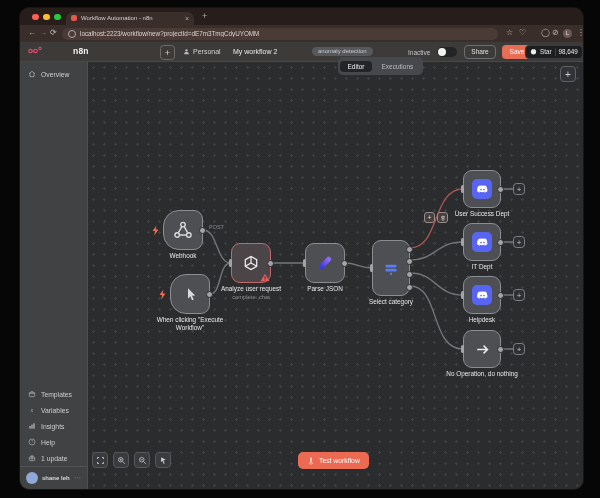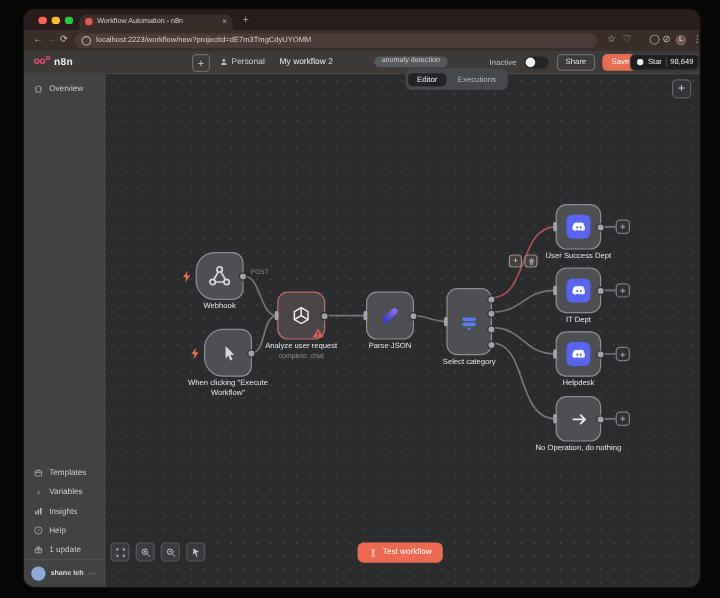--- a/index.html
+++ b/index.html
@@ -21,21 +21,21 @@
   .urlpill{position:absolute;left:42px;top:2.5px;width:436px;height:12px;background:#4a3b37;
            border-radius:6px;display:flex;align-items:center;padding:0 6px;gap:4px;box-sizing:border-box;}
   .urlic{width:6px;height:6px;border:1px solid #b4aaa6;border-radius:50%;flex:none;}
   .urltxt{font-size:6.3px;color:#ddd4d0;white-space:nowrap;overflow:hidden;}
   .avat{position:absolute;top:3.5px;width:9px;height:9px;border-radius:50%;background:#6b5a55;color:#e7ddd8;
         font-size:6px;display:flex;align-items:center;justify-content:center;}
   
   .app{position:absolute;left:0;top:34px;width:100%;height:447px;background:#2b2c2e;}
   .apphdr{position:absolute;left:0;top:0;width:100%;height:20px;background:#3d3b3a;border-bottom:1px solid #4a4847;box-sizing:border-box;}
   .logo{position:absolute;left:8px;top:4px;display:flex;align-items:center;gap:3px;}
-  .logotxt{font-size:8.5px;font-weight:bold;color:#f0eeee;letter-spacing:.2px;}
+  .logotxt{font-size:8.5px;font-weight:bold;color:#f0eeee;letter-spacing:.2px;margin-left:28px;}
   .hplus{position:absolute;left:140px;top:3px;width:13px;height:13px;border:1px solid #6d6a69;border-radius:3.5px;
          color:#d5d3d2;font-size:9px;display:flex;align-items:center;justify-content:center;}
   .crumb{position:absolute;top:6px;font-size:7px;color:#cfd0d2;display:flex;align-items:center;gap:3px;}
   .tagpill{position:absolute;left:292px;top:4.5px;background:#56585b;border-radius:7px;padding:1.5px 6px;
            font-size:6px;color:#c9cbce;}
   .inactive{position:absolute;left:388px;top:6.5px;font-size:6.5px;color:#c3c5c8;}
   .toggle{position:absolute;left:417px;top:5px;width:20px;height:10px;background:#232425;border-radius:5px;}
   .knob{position:absolute;left:1px;top:1px;width:8px;height:8px;border-radius:50%;background:#f2f2f2;}
   .sharebtn{position:absolute;left:444px;top:3px;width:32px;height:13.5px;border:1px solid #6b6d71;border-radius:4px;
             color:#e0e1e3;font-size:6.5px;display:flex;align-items:center;justify-content:center;box-sizing:border-box;}

